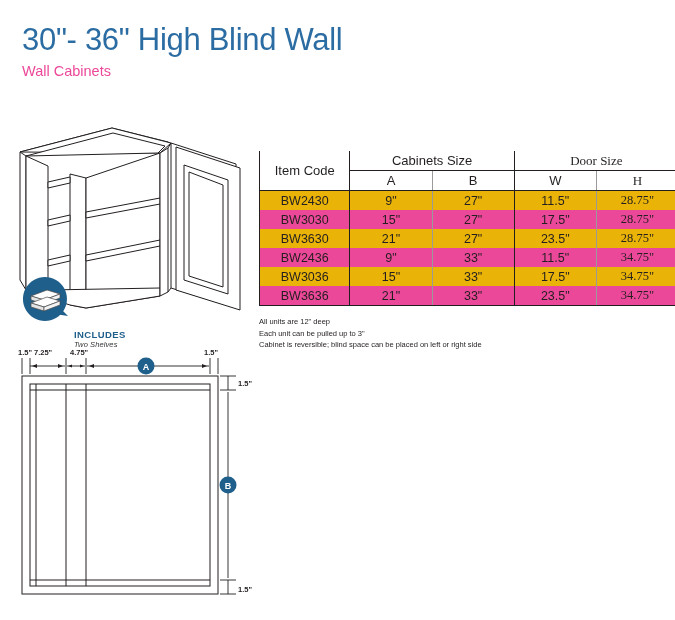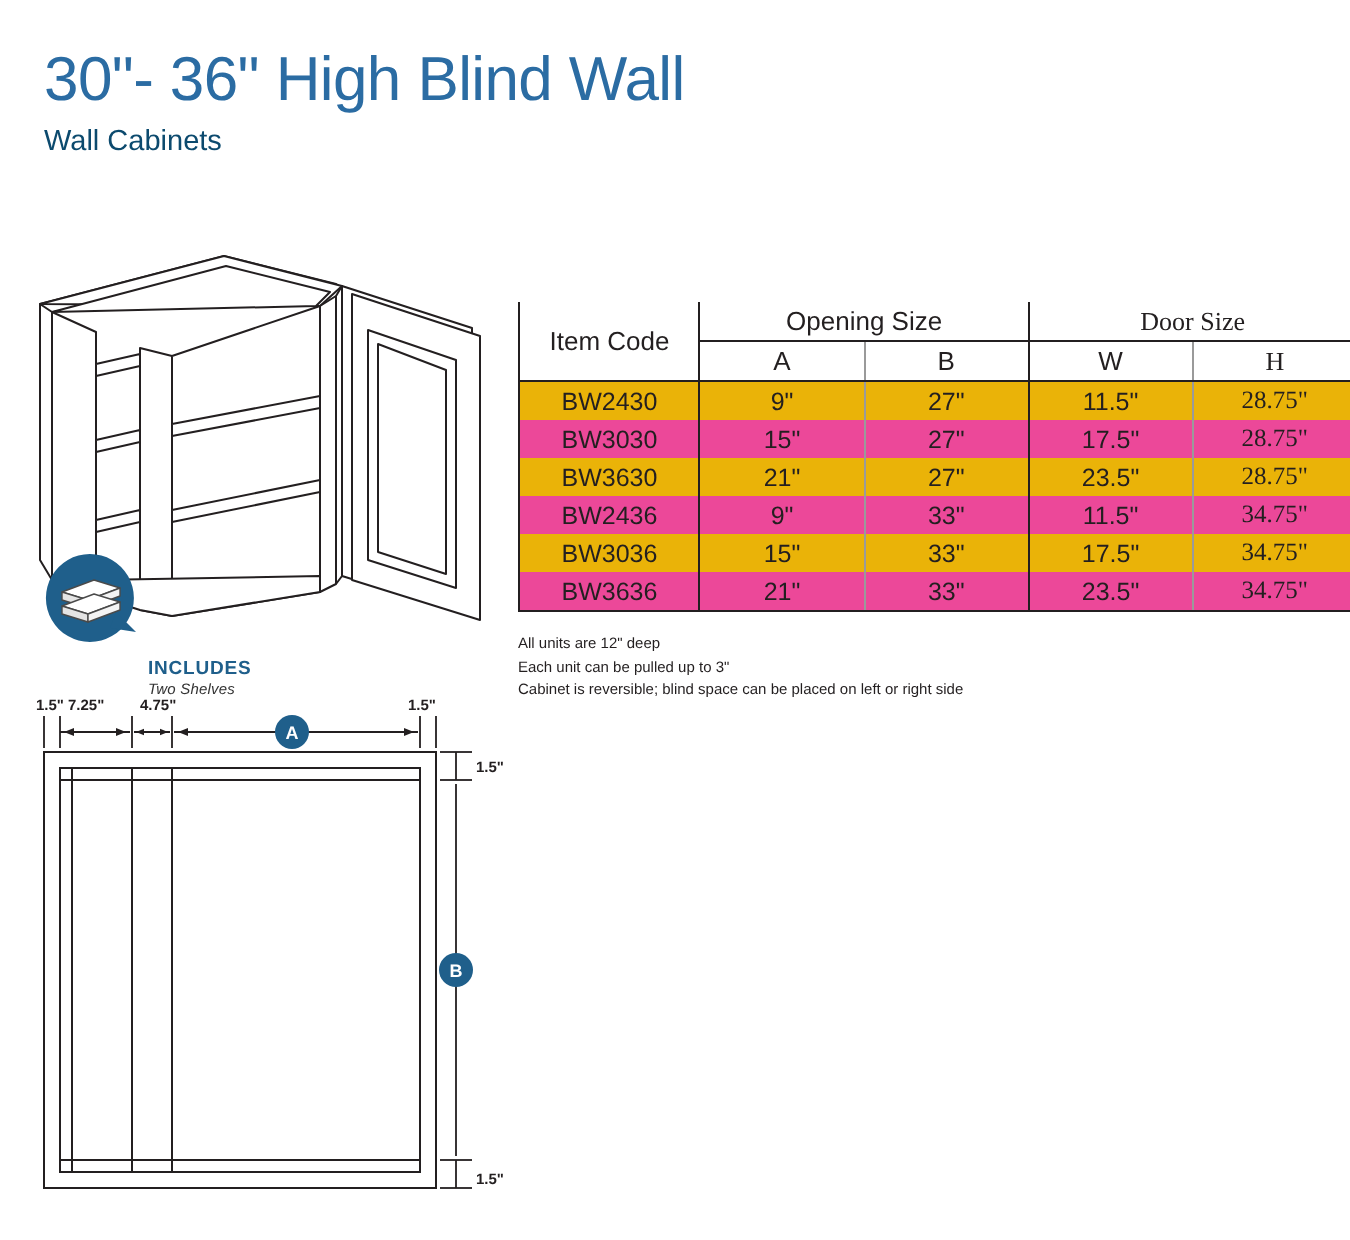--- a/index.html
+++ b/index.html
@@ -26,21 +26,21 @@
     font-size: 31px;
     font-weight: 400;
     color: #2b6ca3;
     letter-spacing: -0.3px;
     line-height: 1.05;
     white-space: nowrap;
   }
   .page-subtitle {
     font-size: 14.5px;
     font-weight: 400;
-    color: #0c4a6e;
+    color: #ec4899;
     margin-top: 6px;
   }
 
   
   .cabinet-illustration {
     position: absolute;
     left: 8px;
     top: 120px;
     width: 248px;
     height: 195px;
@@ -220,21 +220,21 @@
     <div class="includes-main">INCLUDES</div>
     <div class="includes-sub">Two Shelves</div>
   </div>
 </div>
 
 <div class="spec-table-wrap">
   <table class="spec-table">
     <thead>
       <tr class="hdr-row">
         <th class="code-cell vline-l" rowspan="2">Item Code</th>
-        <th class="vline-l" colspan="2">Opening Size</th>
+        <th class="vline-l" colspan="2">Cabinets Size</th>
         <th class="vline-l vline-r" colspan="2">Door Size</th>
       </tr>
       <tr class="sub-row">
         <th class="ab-cell vline-l">A</th>
         <th class="ab-cell thin-l">B</th>
         <th class="wh-cell vline-l">W</th>
         <th class="wh-cell thin-l vline-r">H</th>
       </tr>
     </thead>
     <tbody>

